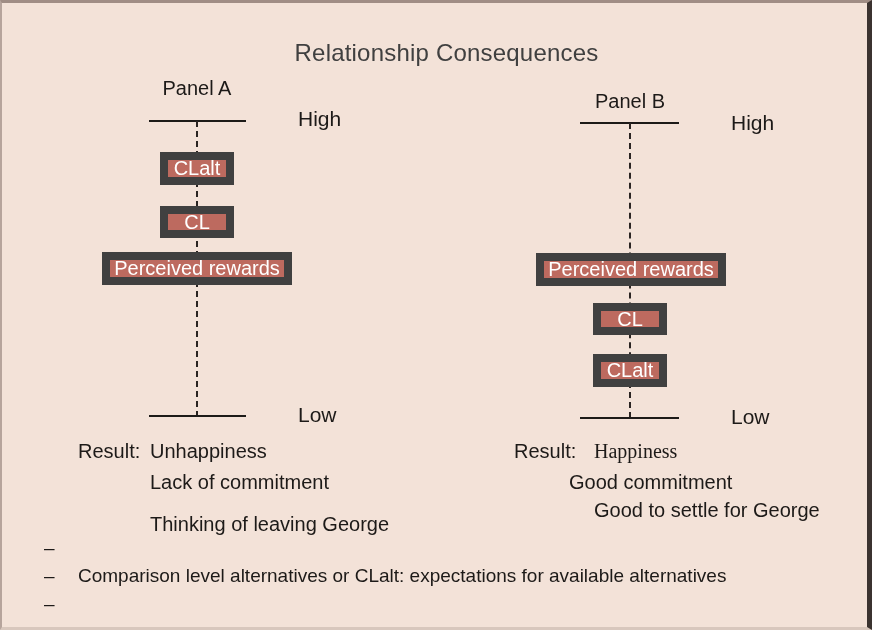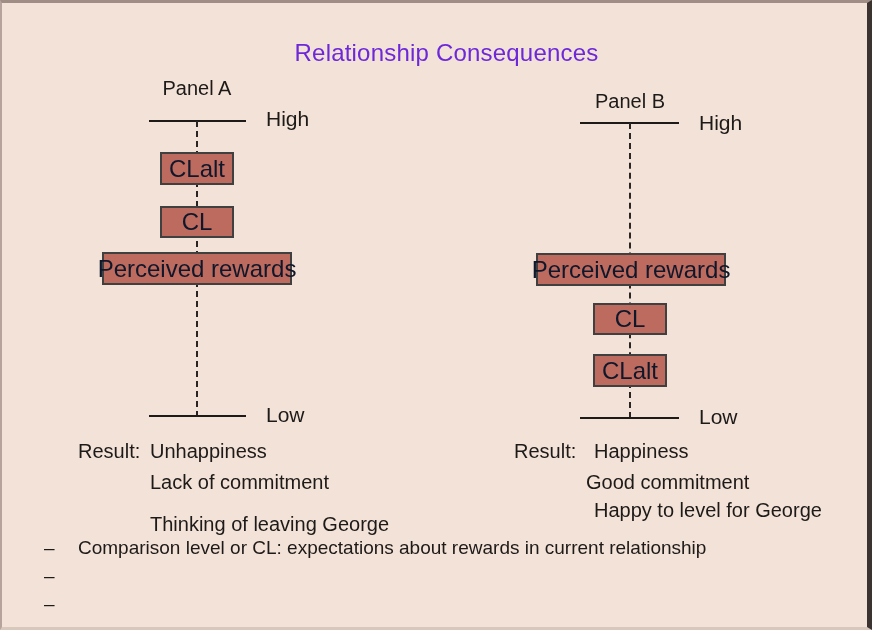--- a/index.html
+++ b/index.html
@@ -16,44 +16,44 @@
     box-sizing:border-box;
     border-top:3px solid #a08d85;
     border-left:2px solid #b6a49c;
     border-right:5px solid #3b3330;
     border-bottom:3px solid #d8c7bd;
   }
   .abs{position:absolute;}
   .ttl{
     left:0;right:0;top:36px;
     text-align:center;
-    font-size:24px;color:#6d28d9;
+    font-size:24px;color:#404040;
     letter-spacing:.2px;
     padding-left:24px;
   }
   .panel-title{
     font-size:20px;color:#1d1a18;
     text-align:center;width:180px;
   }
   .tick{
     height:0;border-top:2px solid #1d1a18;
   }
   .tick-label{
-    font-size:21px;color:#1d1a18;
+    font-size:21px;color:#1d1a18;margin-left:32px;
   }
   .vline{
     width:0;
     border-left:2px dashed #2a2422;
   }
   .box{
     box-sizing:border-box;
     background:#bd6a5f;
-    border:2px solid #404040;
-    color:#0f172a;
-    font-size:24px;
+    border:8px solid #404040;
+    color:#ffffff;
+    font-size:20px;
     display:flex;align-items:center;justify-content:center;
     white-space:nowrap;
     z-index:3;
   }
   .result-block{font-size:20px;color:#1d1a18;}
   .result-lbl{position:absolute;white-space:nowrap;}
   .result-line{position:absolute;white-space:nowrap;}
   .legend{position:absolute;left:42px;top:531px;width:800px;}
   .legend-row{
     display:flex;align-items:flex-start;
@@ -104,31 +104,31 @@
 
   <div class="abs box" style="left:591px;top:300px;width:74px;height:32px;">CL</div>
 
   <div class="abs box" style="left:591px;top:351px;width:74px;height:33px;">CLalt</div>
 
   <div class="abs tick" style="left:578px;top:414px;width:99px;"></div>
   <div class="abs tick-label" style="left:697px;top:402px;">Low</div>
 
   <div class="result-block">
     <div class="result-lbl" style="left:512px;top:437px;">Result:</div>
-    <div class="result-line" style="left:592px;top:437px;">Happiness</div>
-    <div class="result-line" style="left:584px;top:468px;">Good commitment</div>
-    <div class="result-line" style="left:592px;top:496px;">Happy to level for George</div>
+    <div class="result-line" style="left:592px;top:437px;font-family:Liberation Serif, serif;">Happiness</div>
+    <div class="result-line" style="left:567px;top:468px;">Good commitment</div>
+    <div class="result-line" style="left:592px;top:496px;">Good to settle for George</div>
   </div>
 
   <div class="legend">
     <div class="legend-row">
       <span class="legend-dash">–</span>
-      <span class="legend-txt">Comparison level or CL: expectations about rewards in current relationship</span>
     </div>
     <div class="legend-row">
       <span class="legend-dash">–</span>
+      <span class="legend-txt">Comparison level alternatives or CLalt: expectations for available alternatives</span>
     </div>
     <div class="legend-row">
       <span class="legend-dash">–</span>
     </div>
   </div>
 
 </div>
 
 </body></html>

